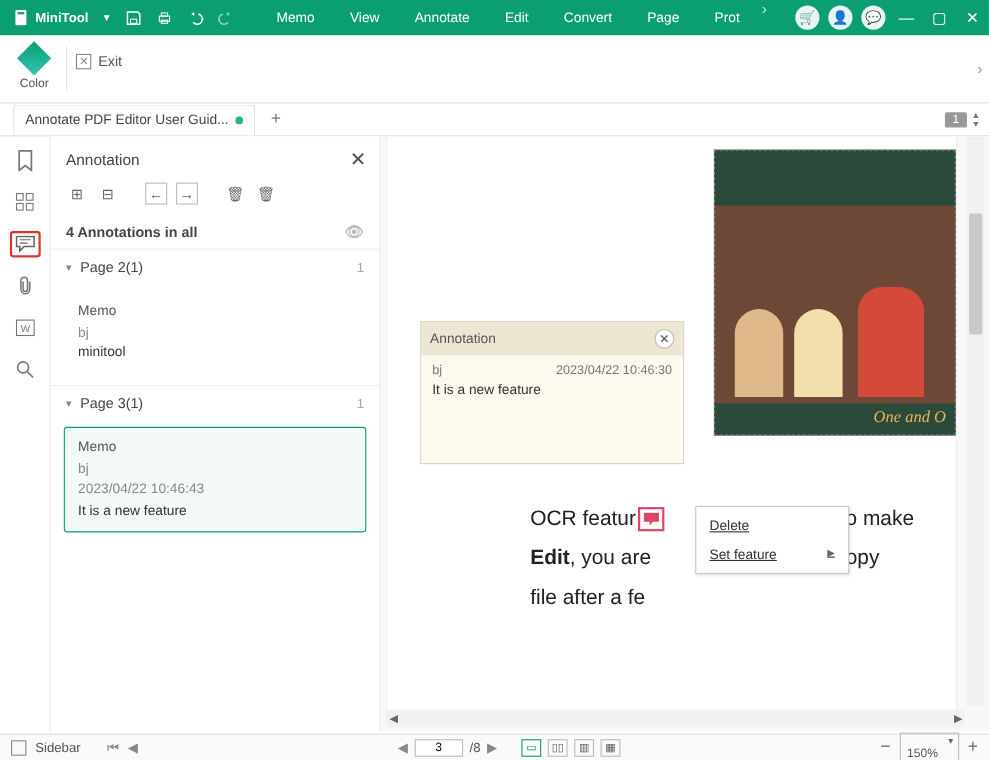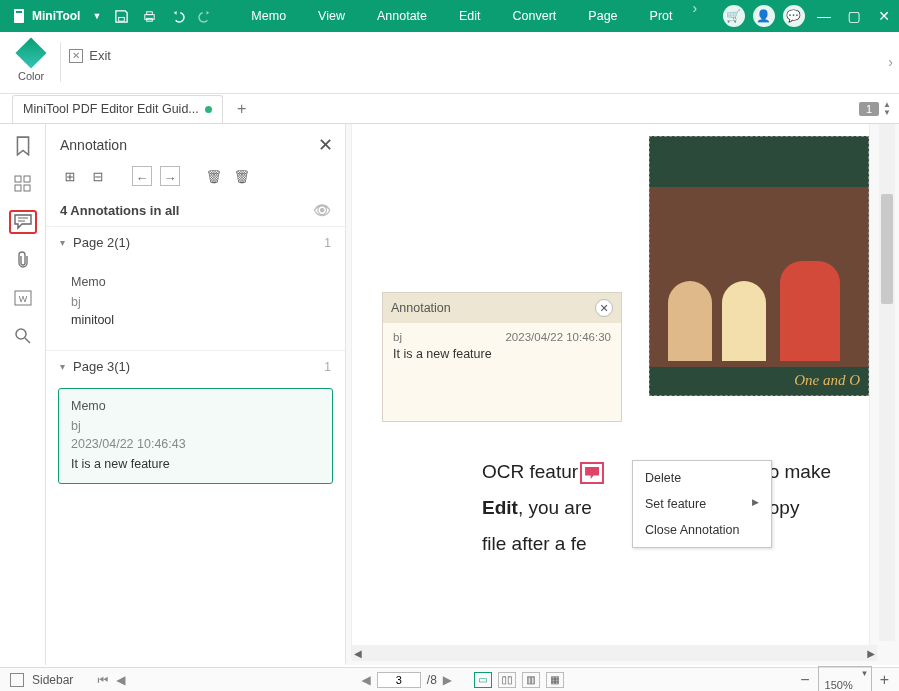--- a/index.html
+++ b/index.html
@@ -86,21 +86,21 @@
 .popup .pbody { padding:4px 10px 60px 10px; font-size:12.5px; color:#333;}
 
 
 .doctext { position:absolute; left:130px; top:330px; right:10px; font-size:19px; color:#222; line-height:36px;}
 .doctext b { font-weight:700;}
 .ann-marker { display:inline-block; width:24px; height:22px; border:2px solid #d46; vertical-align:middle; margin:0 2px; position:relative;}
 .ann-marker::before { content:""; position:absolute; inset:3px; background:#d46; clip-path: polygon(0 0,100% 0,100% 70%,60% 70%,40% 100%,40% 70%,0 70%);}
 
 
 .ctxmenu { position:absolute; left:280px; top:336px; width:140px; background:#fff; border:1px solid #c8c8c8; box-shadow:1px 1px 3px rgba(0,0,0,.15); padding:4px 0; font-size:12.5px;}
-.ctxitem { padding:6px 12px; cursor:pointer; color:#333; display:flex; justify-content:space-between;}
+.ctxitem { padding:6px 12px; cursor:pointer; color:#333; display:flex; justify-content:space-between;text-decoration:underline;}
 .ctxitem.hl { outline:2px solid #d33; outline-offset:-2px;}
 .ctxitem .sub { font-size:9px; color:#666;}
 
 
 .bottombar { position:absolute; bottom:0; left:0; right:0; height:24px; border-top:1px solid #ddd; background:#fafafa; display:flex; align-items:center; padding:0 10px; font-size:12px; color:#555; gap:8px;}
 .bottombar .box { width:14px; height:14px; border:1px solid #888;}
 .bottombar .spacer { flex:1; }
 .bottombar .ctr { display:flex; align-items:center; gap:6px;}
 .bottombar .pageinput { width:44px; height:16px; border:1px solid #bbb; text-align:center; font-size:11px;}
 .bottombar .vbtn { width:18px; height:16px; border:1px solid #bbb; display:flex;align-items:center;justify-content:center;font-size:10px;cursor:pointer;}
@@ -174,21 +174,21 @@
   <div class="sep"></div>
   <div class="exit">
     <span class="box">✕</span>
     <span>Exit</span>
   </div>
   <span class="more-chev">›</span>
 </div>
 
 <div class="tabstrip">
   <div class="tab">
-    <span>MiniTool PDF Editor Edit Guid...</span>
+    <span>Annotate PDF Editor User Guid...</span>
     <span class="dot"></span>
   </div>
   <div class="tab-add">+</div>
   <div class="right-ind">
     <span class="pagebadge">1</span>
     <div class="updown">
         <span>▲</span>
         <span>▼</span>
       </div>
   </div>
@@ -307,23 +307,20 @@
         <div><span>file after a fe</span></div>
       </div>
 
       <div class="ctxmenu">
         <div class="ctxitem">
             <span>Delete</span>
           </div>
         <div class="ctxitem">
             <span>Set feature</span>
             <span class="sub">▶</span>
-          </div>
-        <div class="ctxitem">
-            <span>Close Annotation</span>
           </div>
       </div>
     </div>
     <div class="vscroll">
         <div class="thumb"></div>
       </div>
     <div class="hscroll">
       <span class="harrow">◀</span>
       <div class="htrack"></div>
       <span class="harrow">▶</span>

